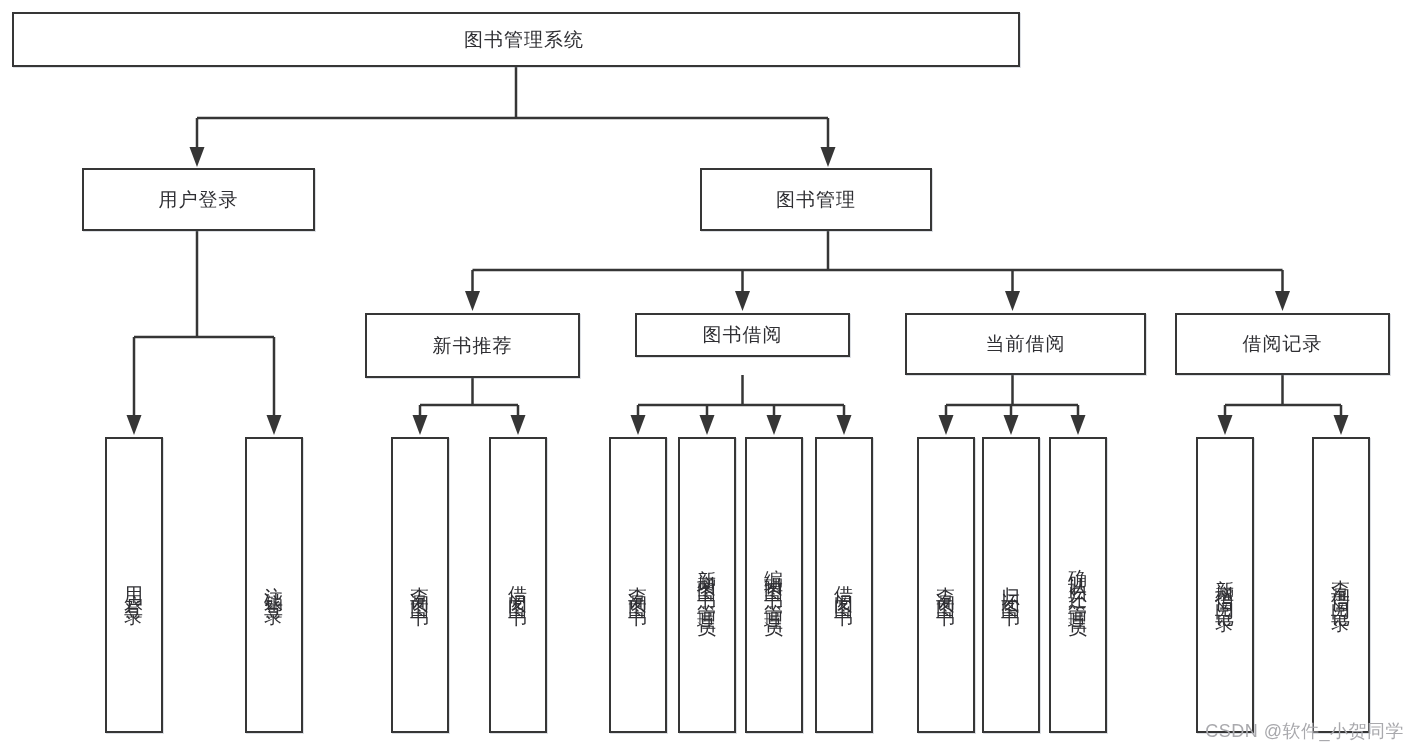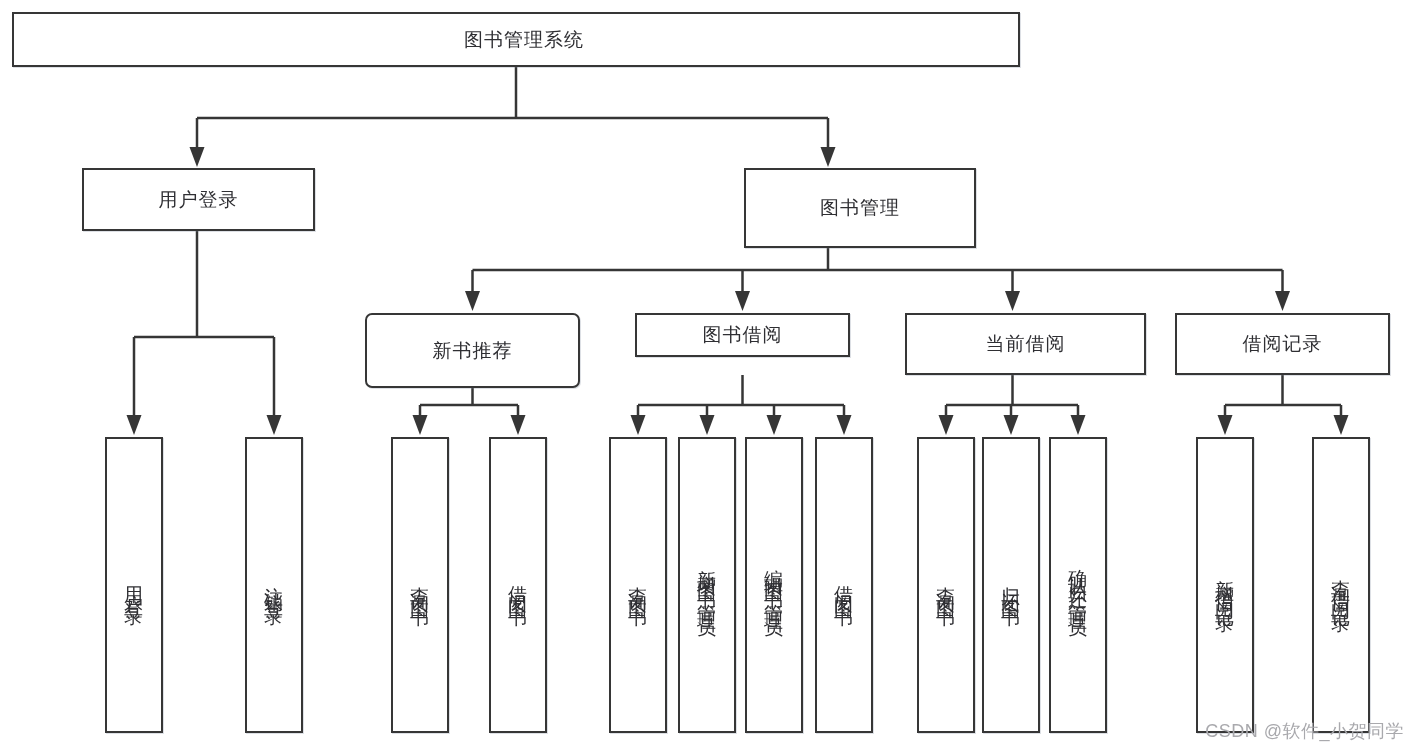--- a/index.html
+++ b/index.html
@@ -138,25 +138,25 @@
     </g>
   </svg>
 
   <div class="node h-node" style="left:12px; top:12px; width:1008px; height:55px;padding-left:16px;">
     <span>图书管理系统</span>
   </div>
 
   <div class="node h-node" style="left:82px; top:168px; width:233px; height:63px;">
     <span>用户登录</span>
   </div>
-  <div class="node h-node" style="left:744px; top:168px; width:232px; height:80px;text-align:center;">
+  <div class="node h-node" style="left:700px; top:168px; width:232px; height:63px;text-align:center;">
     <span>图书管理</span>
   </div>
 
-  <div class="node h-node" style="left:365px; top:313px; width:215px; height:75px;border-radius:7px;">
+  <div class="node h-node" style="left:365px; top:313px; width:215px; height:65px;">
     <span>新书推荐</span>
   </div>
   <div class="node h-node" style="left:635px; top:313px; width:215px; height:44px;">
     <span>图书借阅</span>
   </div>
   <div class="node h-node" style="left:905px; top:313px; width:241px; height:62px;">
     <span>当前借阅</span>
   </div>
   <div class="node h-node" style="left:1175px; top:313px; width:215px; height:62px;align-items:center;">
     <span>借阅记录</span>

